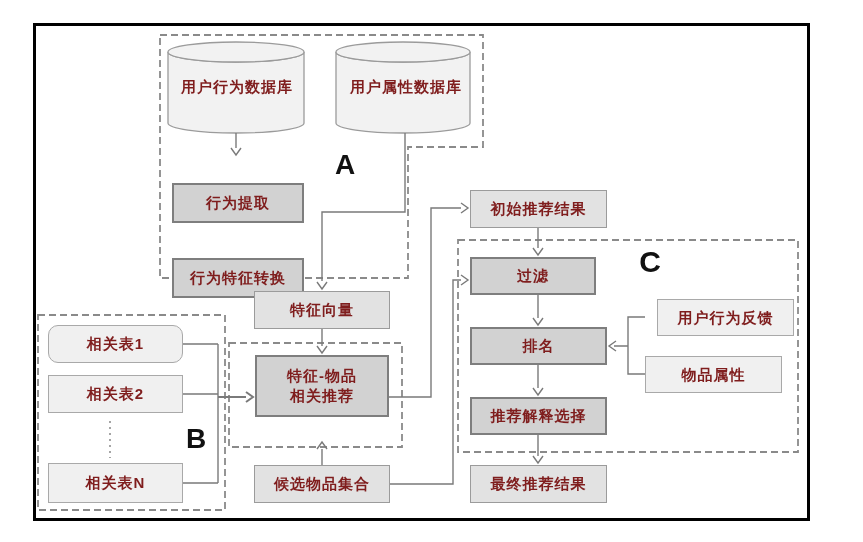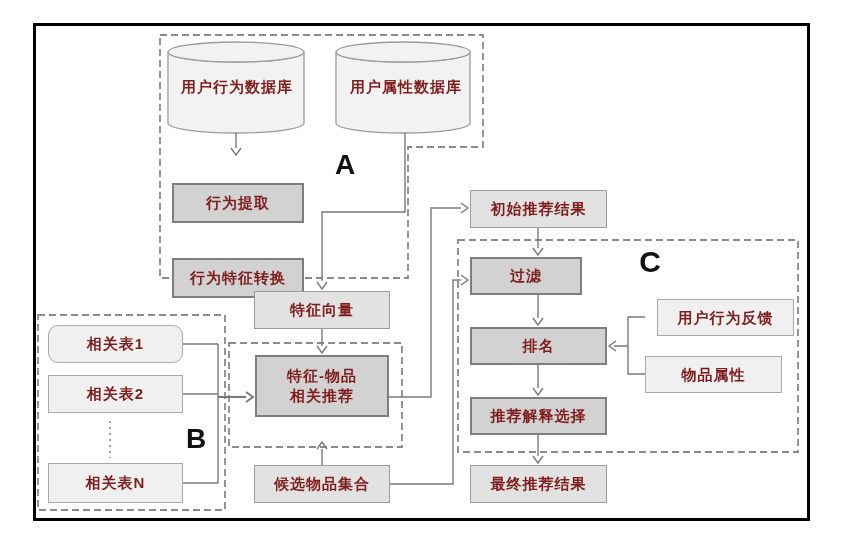--- a/index.html
+++ b/index.html
@@ -93,21 +93,21 @@
   <div class="node mid" style="left:254px;top:291px;width:136px;height:38px;">特征向量</div>
   <div class="node dark" style="left:255px;top:355px;width:134px;height:62px;">特征-物品
 相关推荐</div>
   <div class="node mid" style="left:254px;top:465px;width:136px;height:38px;">候选物品集合</div>
 
   <div class="node light" style="left:48px;top:325px;width:135px;height:38px;border-radius:10px;">相关表1</div>
   <div class="node light" style="left:48px;top:375px;width:135px;height:38px;">相关表2</div>
   <div class="node light" style="left:48px;top:463px;width:135px;height:40px;">相关表N</div>
 
   <div class="node mid" style="left:470px;top:190px;width:137px;height:38px;">初始推荐结果</div>
-  <div class="node dark" style="left:470px;top:257px;width:112px;height:38px;">过滤</div>
+  <div class="node dark" style="left:470px;top:257px;width:126px;height:38px;">过滤</div>
   <div class="node dark" style="left:470px;top:397px;width:137px;height:38px;">推荐解释选择</div>
   <div class="node dark" style="left:470px;top:327px;width:137px;height:38px;">排名</div>
   <div class="node mid" style="left:470px;top:465px;width:137px;height:38px;">最终推荐结果</div>
 
   <div class="node light" style="left:645px;top:299px;width:137px;height:37px;margin-left:12px;">用户行为反馈</div>
   <div class="node light" style="left:645px;top:356px;width:137px;height:37px;">物品属性</div>
 
   <div class="region-label" style="left:328px;top:150px;">A</div>
   <div class="region-label" style="left:179px;top:424px;">B</div>
   <div class="region-label" style="left:633px;top:247px;font-size:30px;">C</div>

